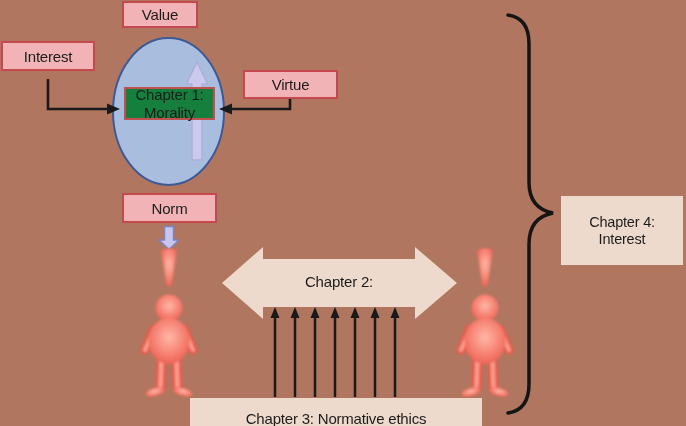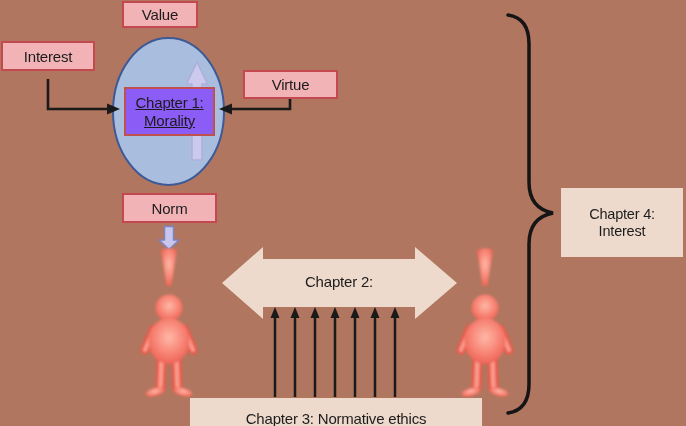--- a/index.html
+++ b/index.html
@@ -17,33 +17,33 @@
   }
   .pink{
     background:#f2b3b6;border:2px solid #c4484f;font-size:15px;
   }
   .beige-plain{background:#eedacc;z-index:1;}
   #value-box   {left:122px;top:1px;  width:76px;height:27px;}
   #interest-box{left:1px;  top:41px; width:94px;height:30px;}
   #virtue-box  {left:243px;top:50px; width:95px;height:29px;margin-top:20px;}
   #norm-box    {left:122px;top:193px;width:95px;height:30px;}
   #chapter1-box{
-    left:124px;top:87px;width:91px;height:49px;
-    background:#8b5cf6;border:2px solid #c0504d;
-    font-size:15px;line-height:18px;text-decoration:underline;
+    left:124px;top:87px;width:91px;height:33px;
+    background:#15803d;border:2px solid #c0504d;
+    font-size:15px;line-height:18px;
   }
   #chapter2-label{
     left:254px;top:260px;width:170px;height:42px;
     font-size:15px;line-height:21px;background:transparent;
   }
   #chapter3-box{
     left:190px;top:398px;width:292px;height:40px;font-size:15px;
   }
   #chapter4-box{
-    left:561px;top:188px;width:122px;height:69px;
+    left:561px;top:196px;width:122px;height:69px;
     font-size:14.5px;line-height:17px;
   }
   .ln{display:block;}
 </style>
 </head>
 <body>
 
 <div id="stage">
 
   <div class="box beige-plain" id="chapter3-box">

